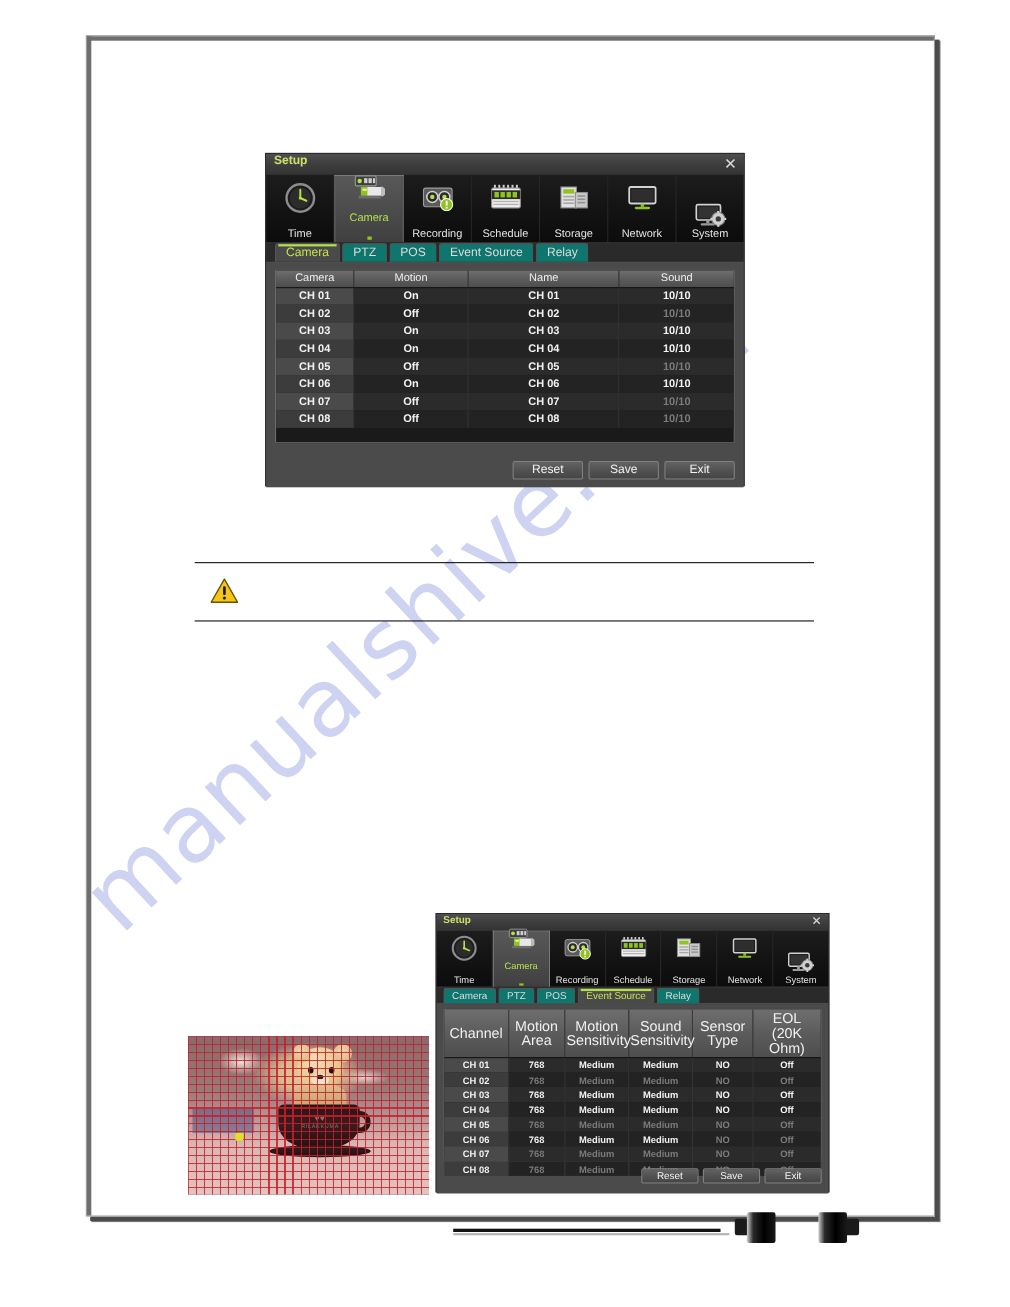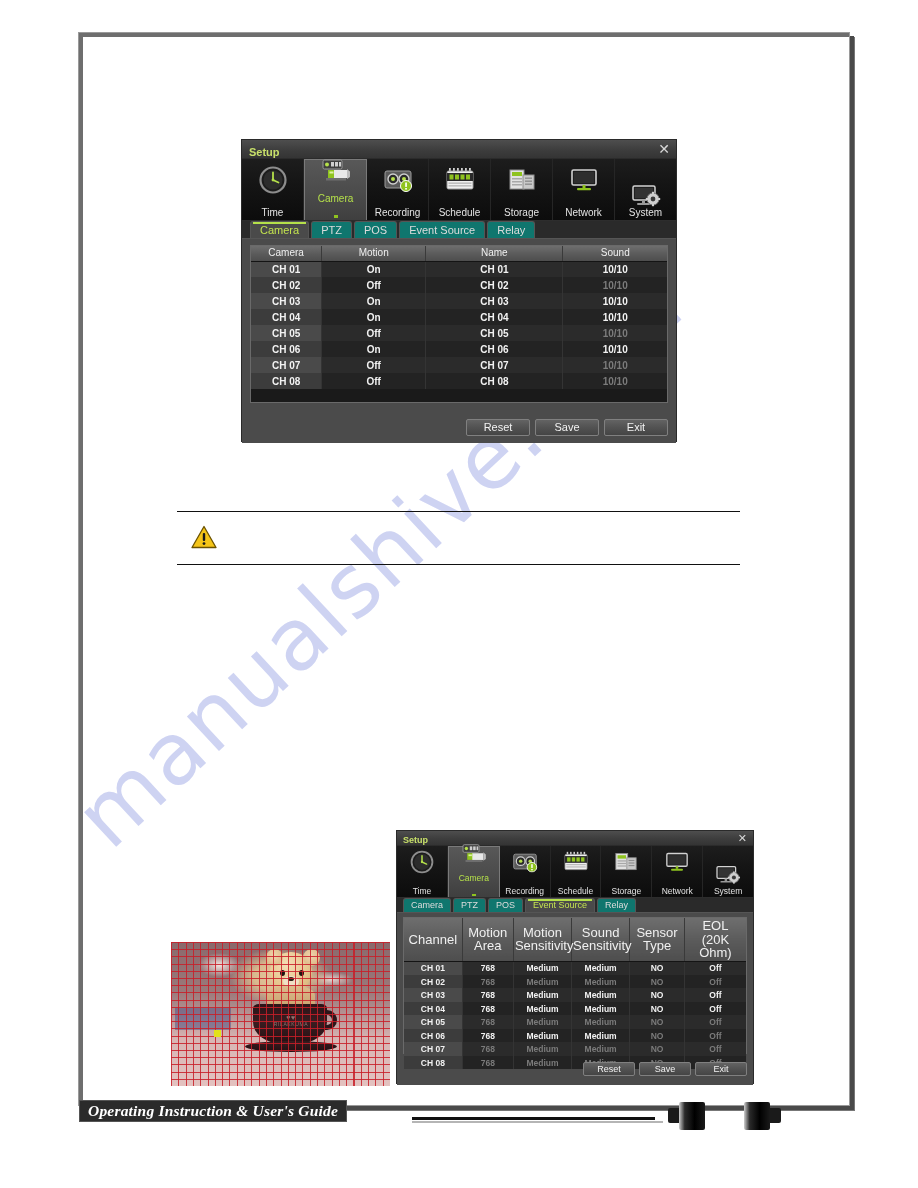--- a/index.html
+++ b/index.html
@@ -66,21 +66,21 @@
     background: #4b4b4b;
     border: 1px solid #2a2a2a;
     color: #e8e8e8;
     user-select: none;
   }
   .dvr-titlebar {
     background: linear-gradient(to bottom, #4e4e4e 0%, #3d3d3d 55%, #343434 100%);
     border-bottom: 1px solid #2b2b2b;
     position: relative;
     display: flex;
-    align-items: flex-end;
+    align-items: flex-start;
   }
   .dvr-title {
     color: #c8e06a;
     font-weight: bold;
   }
   .dvr-close {
     position: absolute;
     right: 6px; top: 50%;
     transform: translateY(-50%);
     color: #d8d8d8;
@@ -954,23 +954,20 @@
       </div>
 
       <div class="btnrow">
         <div class="dvr-btn">Reset</div>
         <div class="dvr-btn">Save</div>
         <div class="dvr-btn">Exit</div>
       </div>
     </div>
   </div>
 
-  <div class="footer-banner">
-    <span>Operating Instruction &amp; User's Guide</span>
-  </div>
   <div class="footer-rule"></div>
   <div class="footer-rule2"></div>
   <div class="footer-cam" id="fcam1">
     <div class="lens"></div>
     <div class="bodyb"></div>
   </div>
   <div class="footer-cam" id="fcam2">
     <div class="lens"></div>
     <div class="bodyb"></div>
   </div>

